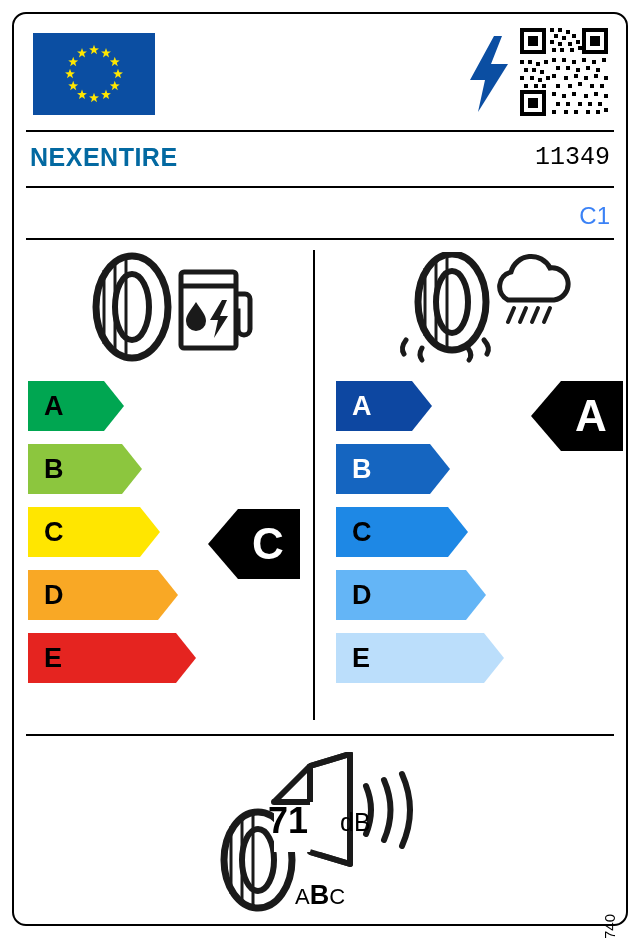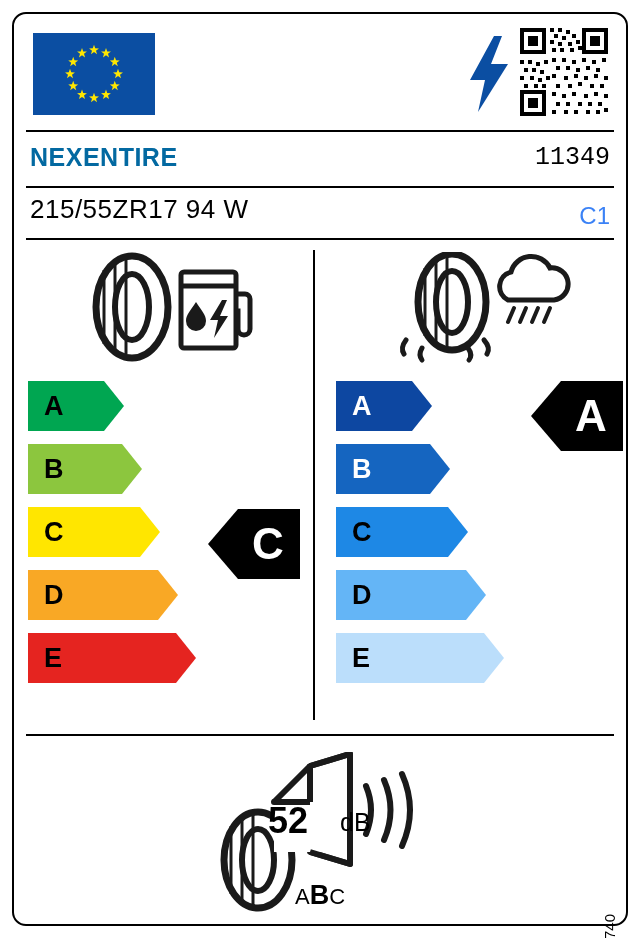--- a/index.html
+++ b/index.html
@@ -330,21 +330,20 @@
           <rect x="39" y="42" width="2" height="2"></rect>
         <rect x="43" y="41" width="2" height="2"></rect>
       </g>
     </svg>
   </div>
 
   <div class="sep sep1"></div>
   <div class="brand">NEXENTIRE</div>
   <div class="model">11349</div>
   <div class="sep sep2"></div>
-  <div class="size">215/55ZR17 94 W</div>
   <div class="classcode">C1</div>
   <div class="sep sep3"></div>
 
   <div class="vdiv"></div>
 
   <div class="pict-fuel">
     <svg width="170" height="110" viewBox="0 0 170 110">
       <g>
         <ellipse cx="48" cy="55" rx="36" ry="51" fill="none" stroke="#1a1a1a" stroke-width="7"></ellipse>
         <ellipse cx="48" cy="55" rx="17" ry="33" fill="none" stroke="#1a1a1a" stroke-width="6"></ellipse>
@@ -481,21 +480,21 @@
         <path d="M74 50 L110 14" stroke="#1a1a1a" stroke-width="6"></path>
         <path d="M74 100 L110 100" stroke="#1a1a1a" stroke-width="0"></path>
       </g>
       <g stroke="#1a1a1a" stroke-width="6" fill="none" stroke-linecap="round">
         <path d="M166 34 q10 24 0 48"></path>
         <path d="M184 28 q13 30 0 60"></path>
         <path d="M202 22 q16 36 0 72"></path>
       </g>
     </svg>
   </div>
-  <div class="noise-db">52</div>
+  <div class="noise-db">71</div>
   <div class="noise-unit">dB</div>
   <div class="noise-class">
     <span>A</span><b>B</b><span>C</span>
   </div>
 
   <div class="sidecode">2020/740</div>
 <div class="badge" style="left: 208px; top: 509px; width: 92px; height: 70px;"><svg width="92" height="70">
         <polygon points="30,0 92,0 92,70 30,70 0,35" fill="#000"></polygon>
       </svg>
     <span class="bl">C</span></div>

